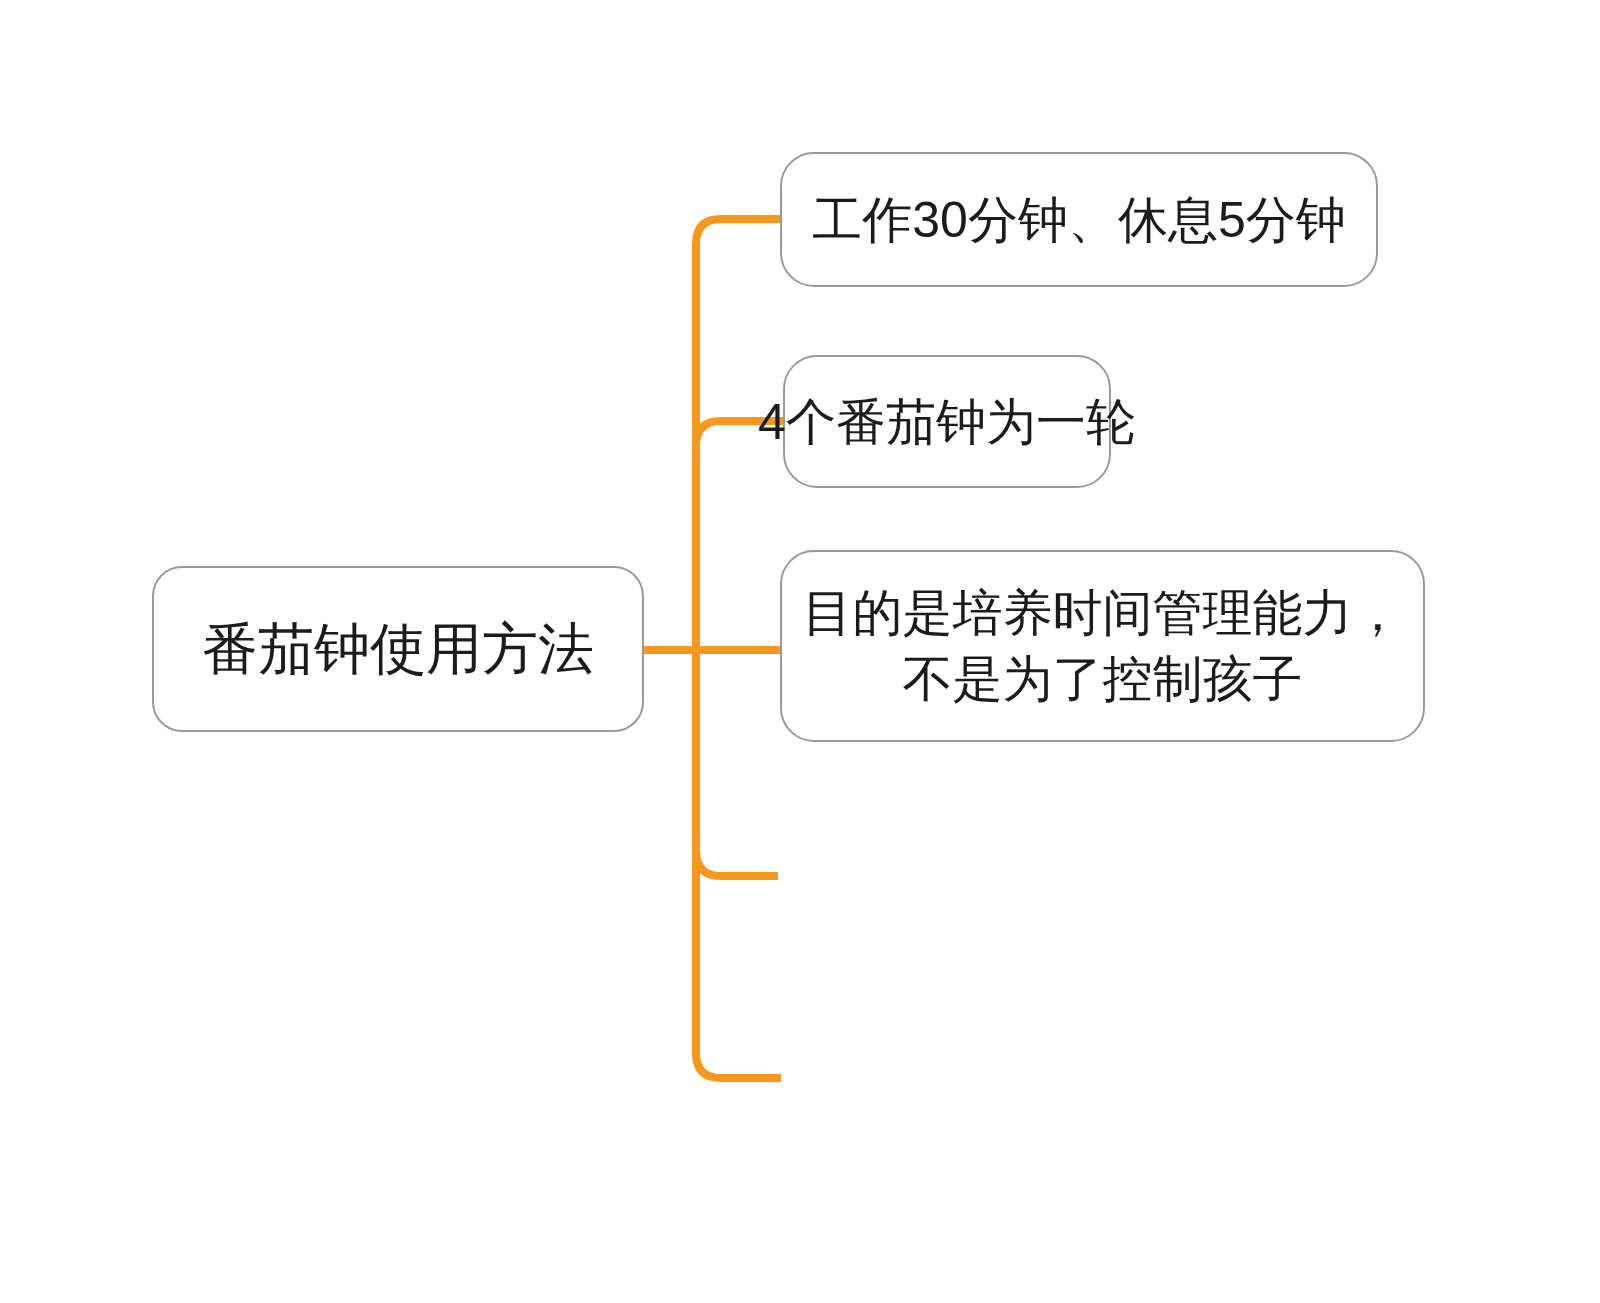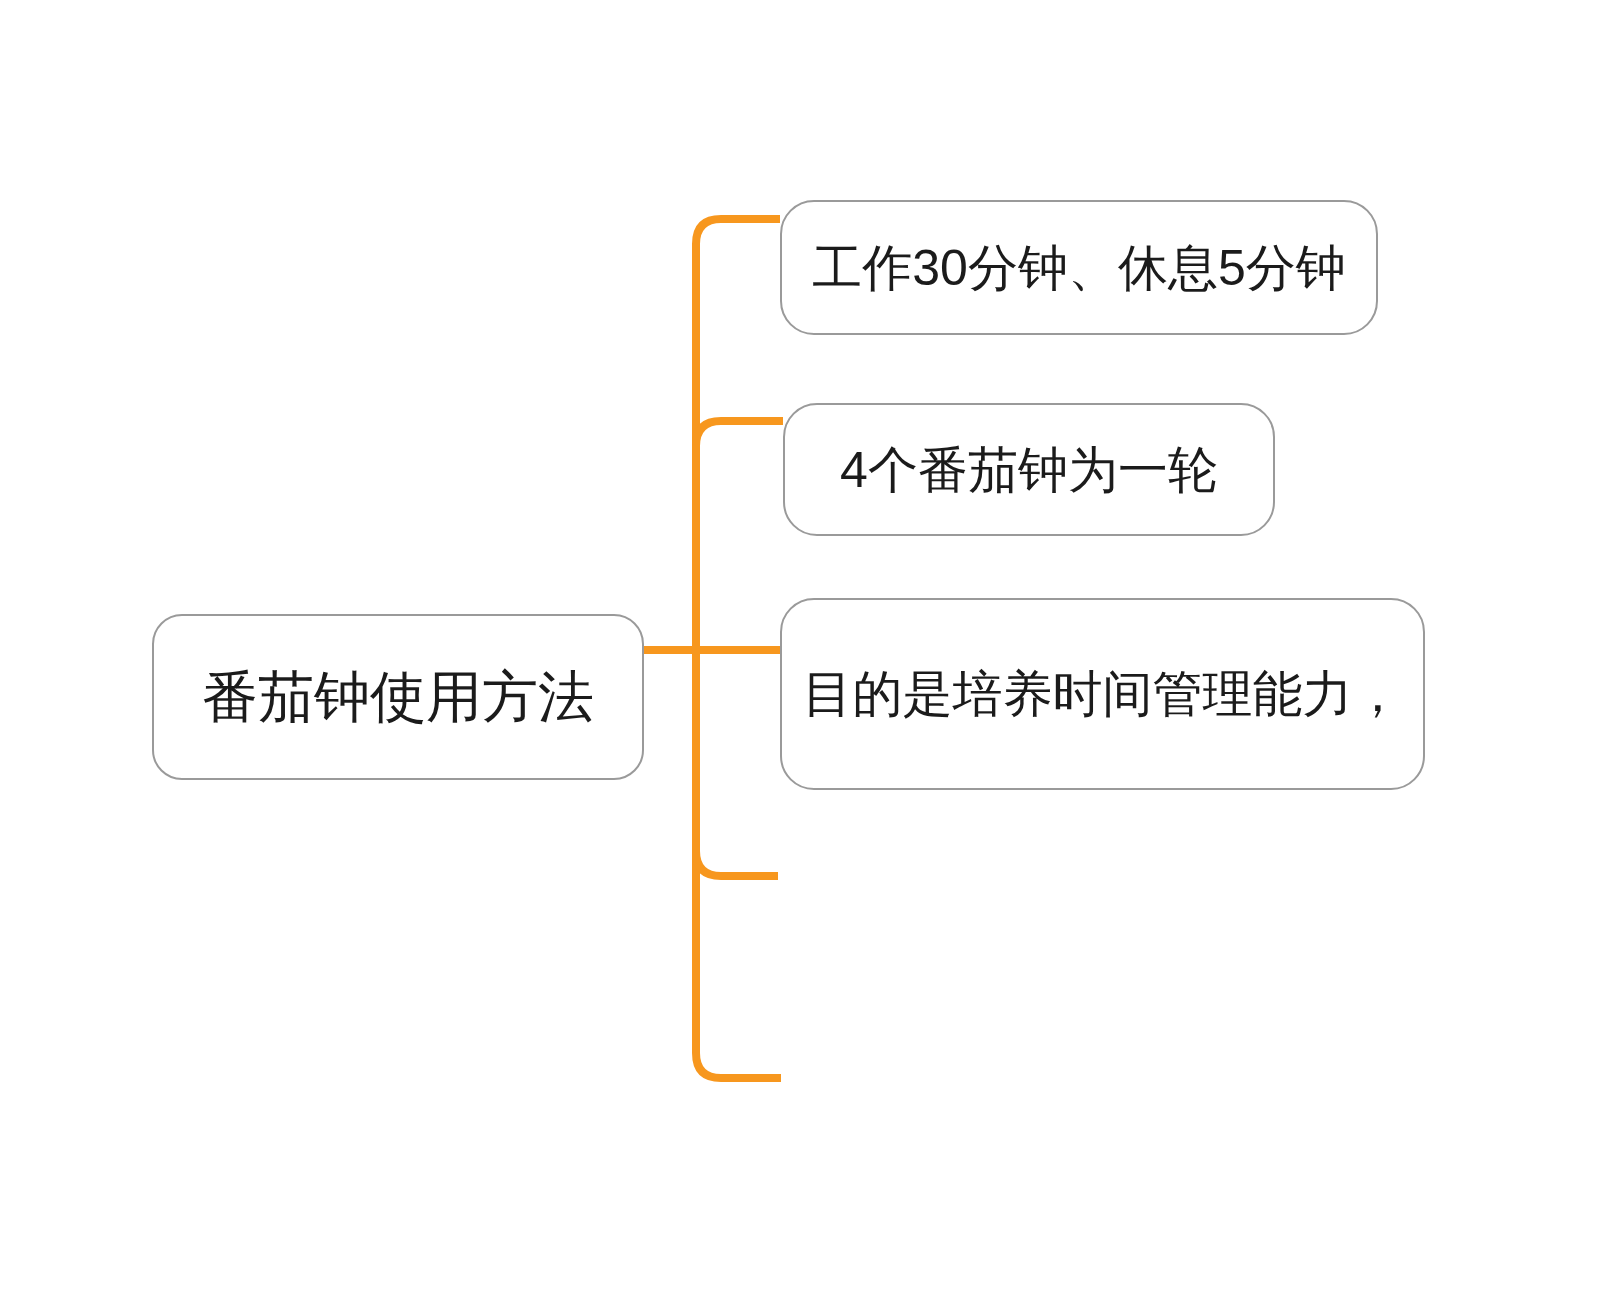--- a/index.html
+++ b/index.html
@@ -36,28 +36,27 @@
     display: flex;
     flex-direction: column;
     align-items: center;
     justify-content: center;
     text-align: center;
     background: var(--fill);
     border: 2px solid var(--border);
     border-radius: 34px;
     line-height: 1.32;
     white-space: nowrap;
-    margin-top: 48px;
   }
   .node-root {
     left: 152px; top: 566px; width: 492px; height: 166px;
     font-size: 56px; border-radius: 30px;
   }
   .node-b1 { left: 780px; top: 152px;  width: 598px; height: 135px; font-size: 50px; }
-  .node-b2 { left: 783px; top: 355px;  width: 492px; height: 133px; font-size: 50px; }
+  .node-b2 { left: 783px; top: 355px;  width: 328px; height: 133px; font-size: 50px; }
   .node-b3 { left: 780px; top: 550px;  width: 645px; height: 192px; font-size: 50px; }
   .node-b4 { left: 778px; top: 810px;  width: 645px; height: 133px; font-size: 50px; }
   .node-b5 { left: 781px; top: 1012px; width: 410px; height: 133px; font-size: 50px; }
 </style>
 </head>
 <body>
 
 <div class="canvas">
 
   <svg class="connectors" viewBox="0 0 1600 1303" xmlns="http://www.w3.org/2000/svg">
@@ -80,17 +79,18 @@
   <div class="node node-b1">
     <span>工作30分钟、休息5分钟</span>
   </div>
 
   <div class="node node-b2">
     <span>4个番茄钟为一轮</span>
   </div>
 
   <div class="node node-b3">
     <span>目的是培养时间管理能力，</span>
+    <span>不是为了控制孩子</span>
   </div>
 
 
 
 </div>
 
 </body></html>

